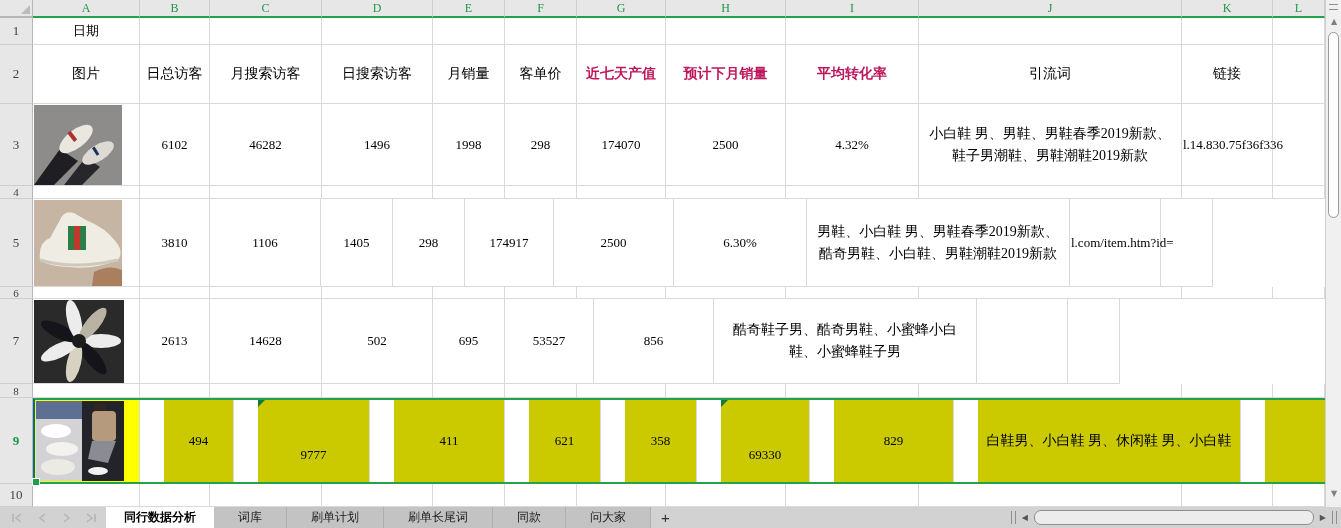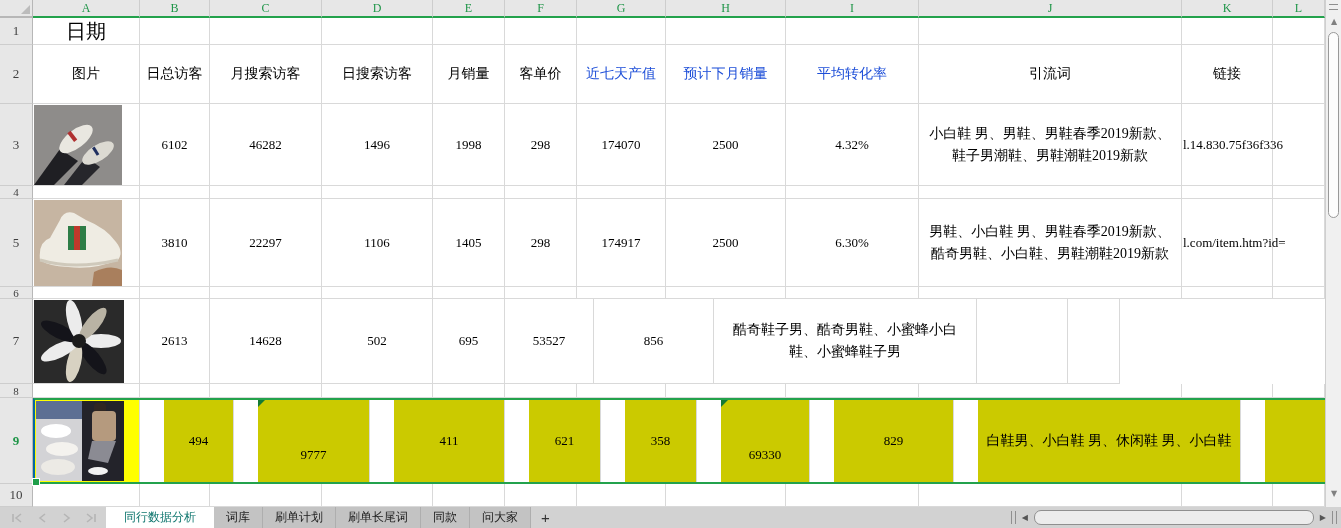--- a/index.html
+++ b/index.html
@@ -24,21 +24,21 @@
         color:#3f3f3f;font-size:13px;overflow:hidden;}
   .rownum.tiny{font-size:11px;}
   .rownum.sel9{color:#1f9548;font-weight:bold;}
   .corner{box-sizing:border-box;width:33px;flex:0 0 33px;background:#e7e7e7;position:relative;
         border-right:1px solid #b7b7b7;border-bottom:2px solid #b7b7b7;}
   .corner:after{content:"";position:absolute;right:2px;bottom:2px;
         border-left:9px solid transparent;border-bottom:9px solid #bcbcbc;}
   .colhead{background:#e7e7e7;border-right:1px solid #cdcdcd;border-bottom:2px solid #23a24c;
         color:#1f9548;font-size:12px;}
   .hdr{font-size:14px;}
-  .red{color:#1d4ed8;}
+  .red{color:#be185d;font-weight:bold;}
   .wrap{white-space:normal;line-height:1.55;padding:0 6px;text-align:center;font-size:14px;}
   .imgcell{justify-content:flex-start;align-items:center;padding-left:1px;}
   .imgcell svg{display:block;}
   .linkcell{overflow:visible;}
   .linktext{position:absolute;left:1px;top:50%;transform:translateY(-50%);
         white-space:nowrap;width:141px;overflow:hidden;text-align:left;z-index:5;font-size:13px;}
   
   .sel{display:flex;box-sizing:border-box;height:100%;
        border-top:2px solid #23a24c;border-bottom:2px solid #23a24c;border-left:2px solid #0369a1;
        position:relative;gap:24px;}
@@ -47,23 +47,23 @@
   .handle{position:absolute;left:-3px;bottom:-4px;width:6px;height:6px;background:#1f9e4a;
        border:1px solid #fff;z-index:6;}
   .flag:before{content:"";position:absolute;left:0;top:0;z-index:3;
        border-top:7px solid #157a34;border-right:7px solid transparent;}
   .low span{transform:translateY(14px);display:inline-block;}
   
   .tabbar{position:absolute;left:0;bottom:0;width:1341px;height:21px;background:#d2d2d2;
        display:flex;align-items:stretch;font-family:"Liberation Sans","DejaVu Sans",sans-serif;}
   .navbtns{display:flex;align-items:center;padding:0 8px 0 10px;gap:12px;}
   .navbtn{display:flex;align-items:center;}
-  .tab{display:flex;align-items:center;padding:0 12px;background:#c3c3c3;color:#1c1c1c;
+  .tab{display:flex;align-items:center;padding:0 24px;background:#c3c3c3;color:#1c1c1c;
        font-size:12px;border-right:1px solid #aeaeae;cursor:default;}
-  .tab.active{background:#ffffff;color:#0f766e;font-weight:normal;border-right:none;padding:0 18px;}
+  .tab.active{background:#ffffff;color:#000000;font-weight:bold;border-right:none;padding:0 18px;}
   .addtab{display:flex;align-items:center;padding:0 10px;font-size:15px;color:#333;}
   .hscroll{margin-left:auto;display:flex;align-items:center;gap:6px;padding-right:4px;}
   .splitter{width:3px;height:13px;border-left:1px solid #8f8f8f;border-right:1px solid #8f8f8f;}
   .harrow{font-size:8px;color:#555;font-family:"DejaVu Sans",sans-serif;line-height:1;}
   .hthumb{width:278px;height:13px;border:1px solid #8f8f8f;border-radius:7px;background:#ececec;}
   
   .vscroll{position:absolute;right:0;top:0;width:16px;height:507px;background:#f0f0f0;
        border-left:1px solid #cfcfcf;box-sizing:border-box;}
   .vsplit{position:absolute;top:4px;left:3px;width:9px;height:4px;
        border-top:1px solid #8f8f8f;border-bottom:1px solid #8f8f8f;}
@@ -90,21 +90,21 @@
     <div class="cell colhead wG">G</div>
     <div class="cell colhead wH">H</div>
     <div class="cell colhead wI">I</div>
     <div class="cell colhead wJ">J</div>
     <div class="cell colhead wK">K</div>
     <div class="cell colhead wL">L</div>
   </div>
 
   <div class="row h1">
     <div class="rownum">1</div>
-    <div class="cell wA" style="font-size:20px;">日期</div>
+    <div class="cell wA" style="font-size:13px;">日期</div>
     <div class="cell wB"></div>
     <div class="cell wC"></div>
     <div class="cell wD"></div>
     <div class="cell wE"></div>
     <div class="cell wF"></div>
     <div class="cell wG"></div>
     <div class="cell wH"></div>
     <div class="cell wI"></div>
     <div class="cell wJ"></div>
     <div class="cell wK"></div>
@@ -178,21 +178,20 @@
         <rect width="88" height="86" fill="#c6b5a2"></rect>
         <path d="M6 60 Q4 42 16 38 L26 20 Q30 10 40 13 L52 20 Q72 28 82 42 Q90 52 84 60 Q60 70 34 67 Q14 66 6 60 Z" fill="#efece3"></path>
         <rect x="34" y="26" width="6" height="24" fill="#2e7d46"></rect>
         <rect x="40" y="26" width="6" height="24" fill="#c0392b"></rect>
         <rect x="46" y="26" width="6" height="24" fill="#2e7d46"></rect>
         <path d="M6 60 Q40 70 84 60" stroke="#cfc9bb" stroke-width="3" fill="none"></path>
         <path d="M60 72 Q76 64 88 70 L88 86 L58 86 Z" fill="#a97f5d"></path>
       </svg>
     </div>
     <div class="cell wB">3810</div>
-    <div class="cell wC">22297</div>
     <div class="cell wD">1106</div>
     <div class="cell wE">1405</div>
     <div class="cell wF">298</div>
     <div class="cell wG">174917</div>
     <div class="cell wH">2500</div>
     <div class="cell wI">6.30%</div>
     <div class="cell wJ wrap">男鞋、小白鞋 男、男鞋春季2019新款、酷奇男鞋、小白鞋、男鞋潮鞋2019新款</div>
     <div class="cell wK linkcell">
       <span class="linktext">l.com/item.htm?id=</span>
     </div>

